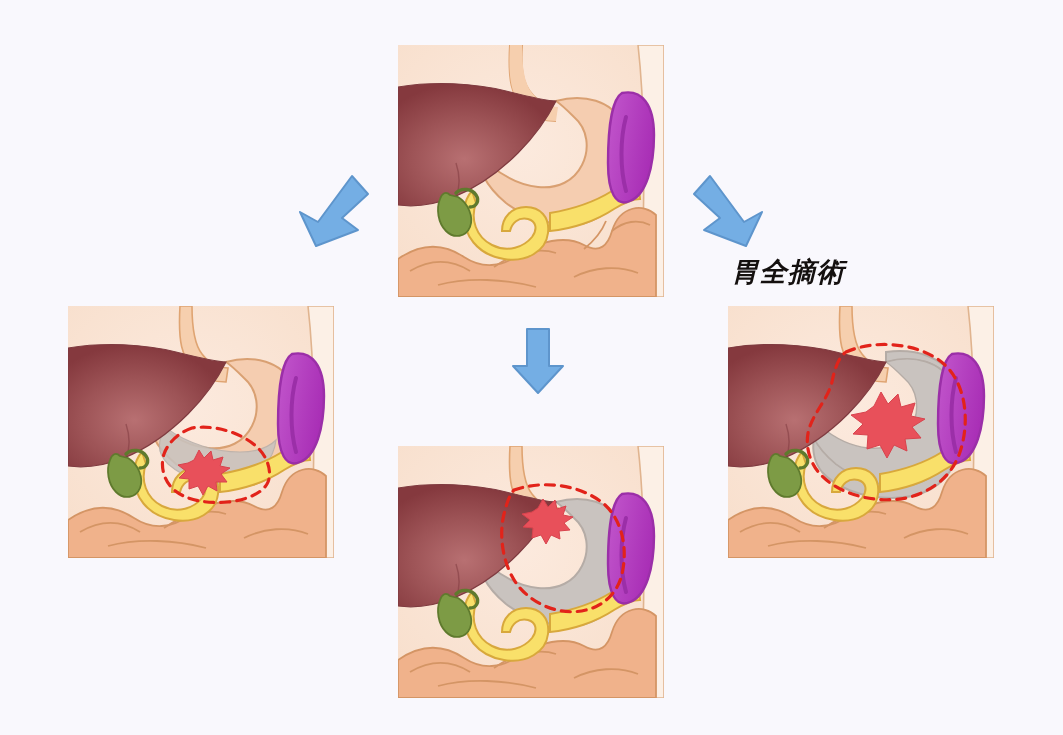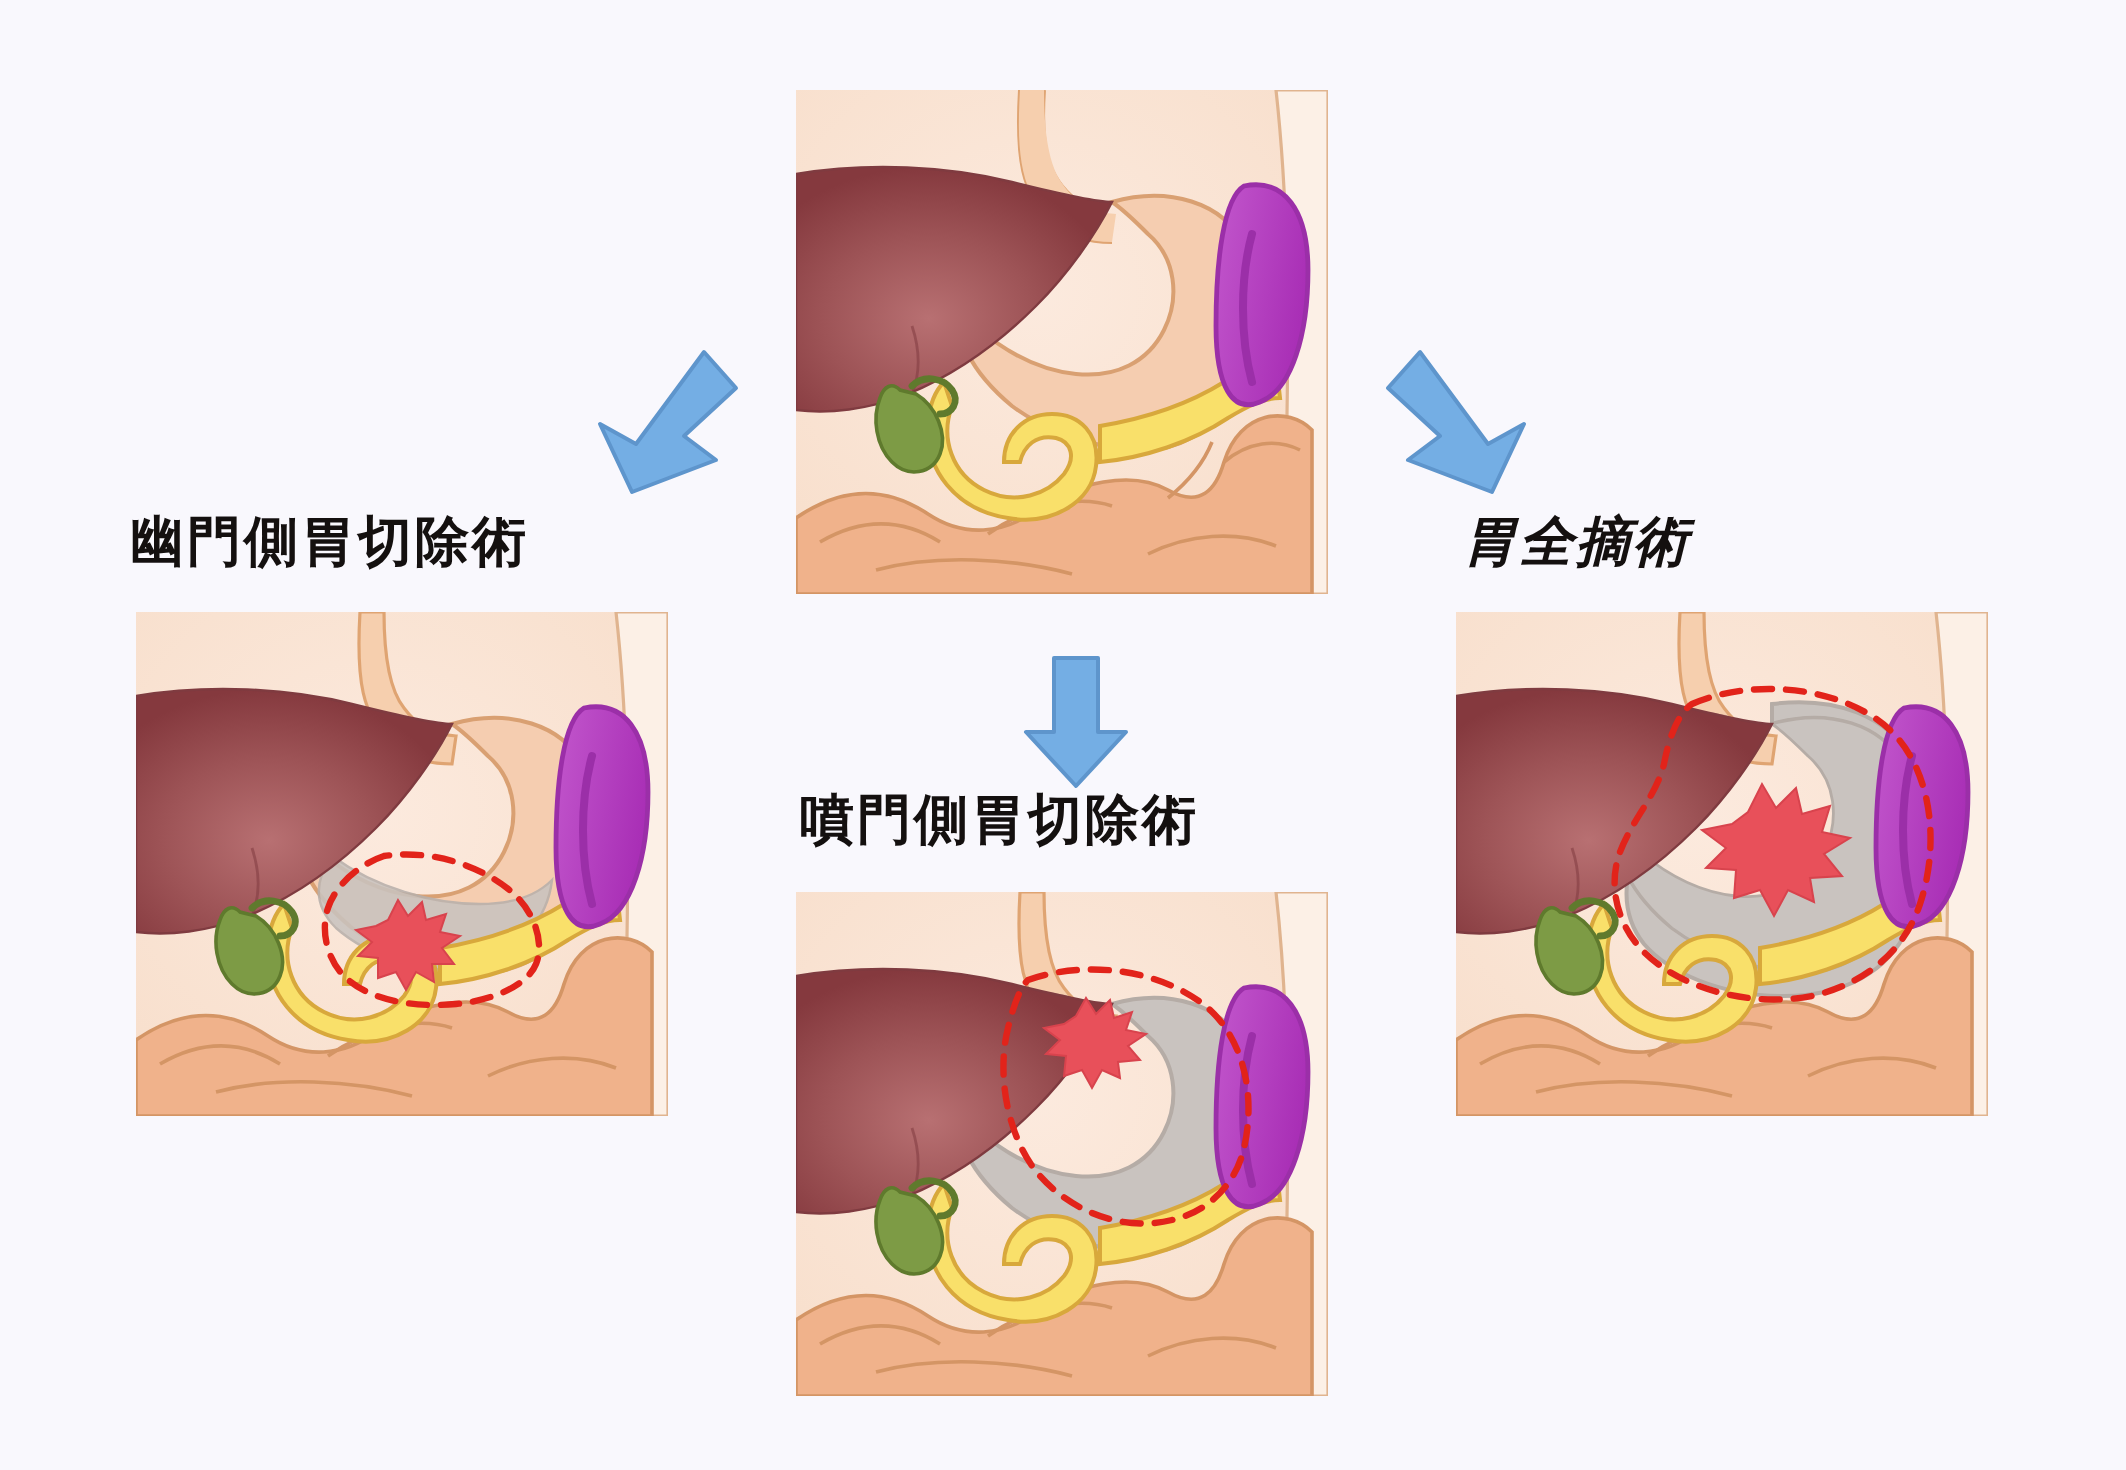--- a/index.html
+++ b/index.html
@@ -255,19 +255,17 @@
       <path d="M18 4 L2 22 L28 46 L12 58 L54 74 L70 40 L52 50 Z" fill="#74aee4" stroke="#5e95cc" stroke-width="2" stroke-linejoin="round"></path>
     </svg>
   </div>
 
   <div class="arrow" id="arrow-proximal" style="left: 510px; top: 326px; width: 56px; height: 70px;">
     <svg viewBox="0 0 56 70">
       <path d="M17 3 L39 3 L39 40 L53 40 L28 67 L3 40 L17 40 Z" fill="#74aee4" stroke="#5e95cc" stroke-width="2" stroke-linejoin="round"></path>
     </svg>
   </div>
 
-  <div class="label" id="label-distal" style="left: 65px; top: 258px; color: rgb(20, 16, 15);">幽門側胃切除術</div>
-
-  <div class="label" id="label-proximal" style="left: 400px; top: 397px; color: rgb(20, 16, 15);">噴門側胃切除術</div>
+
 
   <div class="label" id="label-total" style="left: 731px; top: 258px; color: rgb(20, 16, 15); font-style: italic;">胃全摘術</div>
 
 </div>
 
 </body></html>

